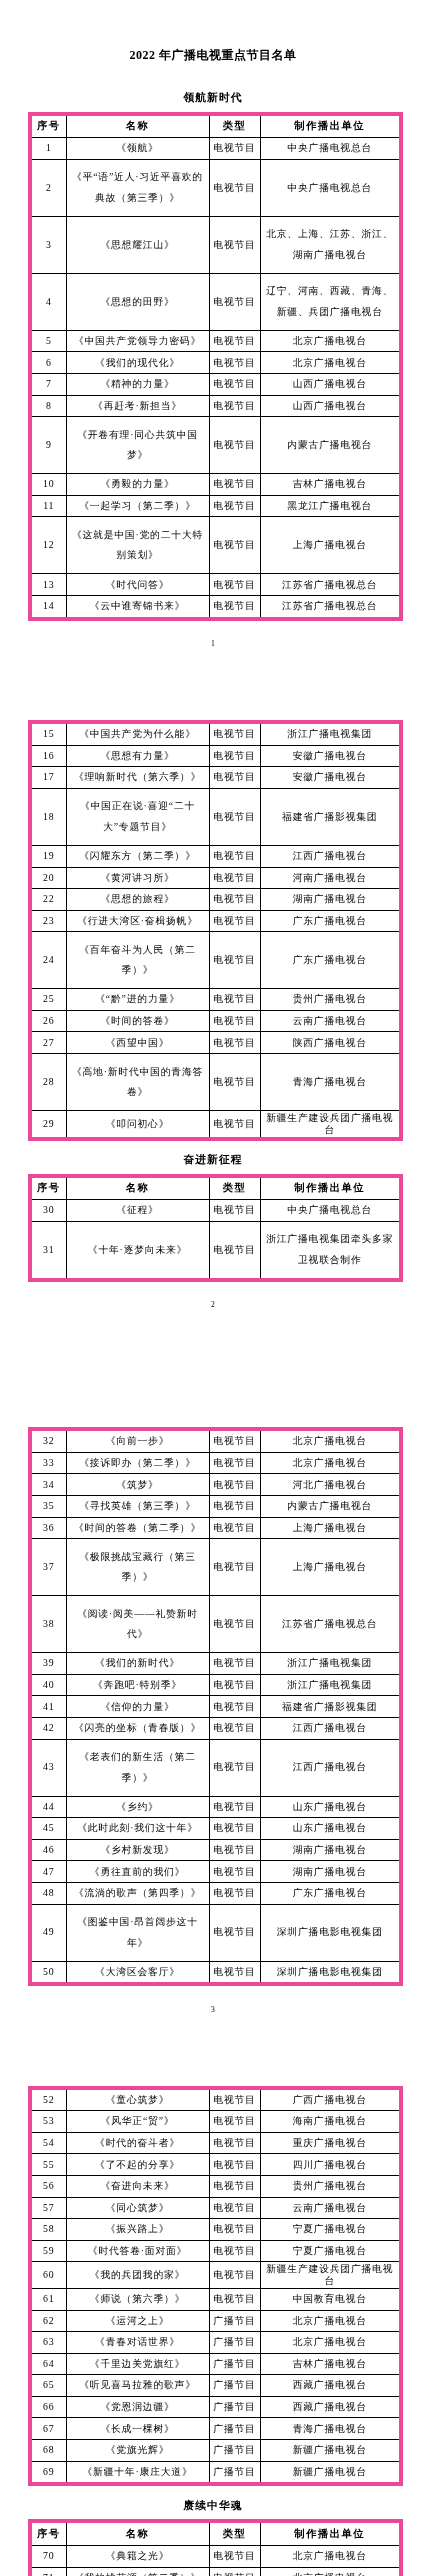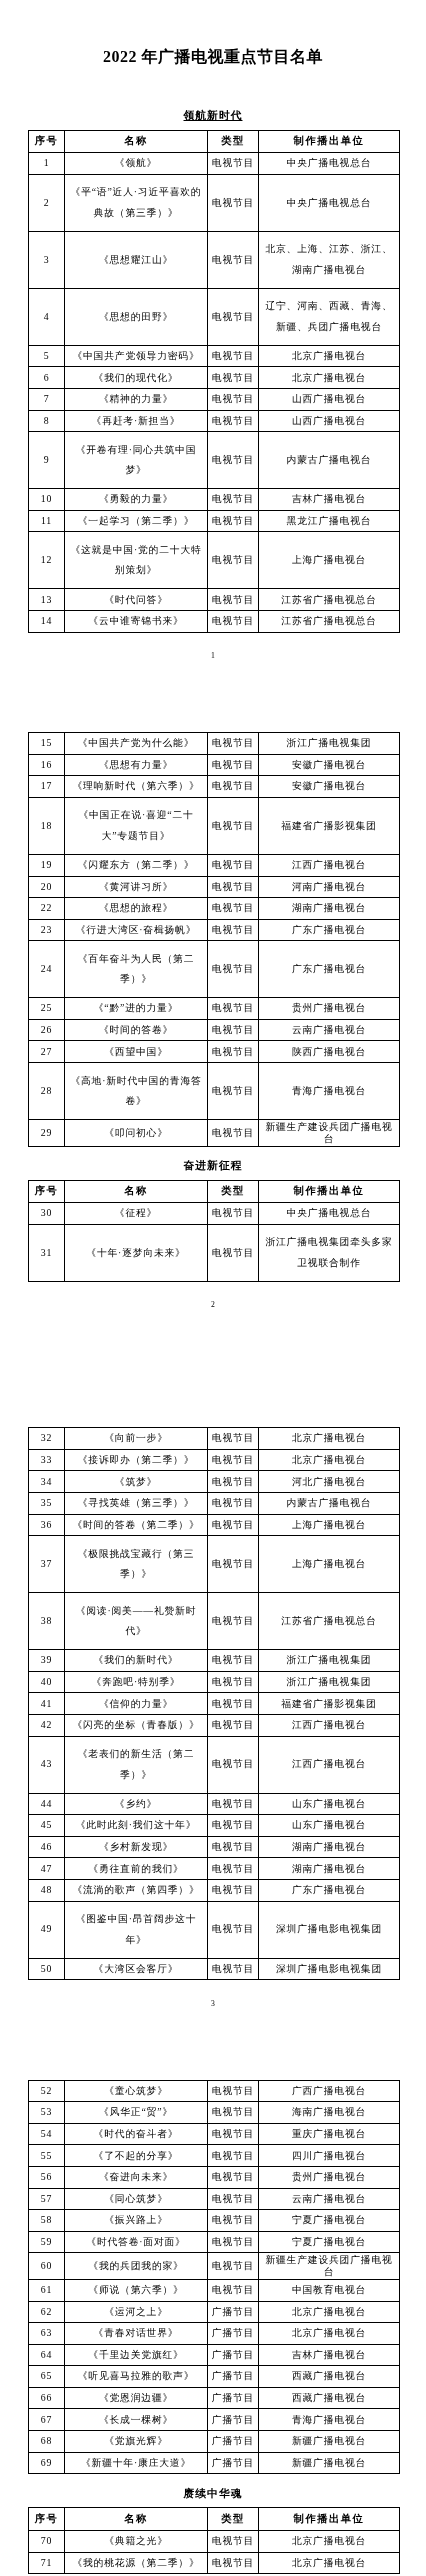--- a/index.html
+++ b/index.html
@@ -12,41 +12,40 @@
     color: #000;
     font-family: "Liberation Serif", "DejaVu Serif", serif;
   }
   .doc {
     width: 426px;
     padding-bottom: 28px;
   }
   .title {
     margin: 47px 0 0 0;
     text-align: center;
-    font-size: 16px;
+    font-size: 12px;
     font-weight: bold;
     letter-spacing: 0.5px;
   }
   .section {
     text-align: center;
     font-size: 10.8px;
     font-weight: bold;
     letter-spacing: 1px;
     margin: 12.4px 0 6.7px 0;
   }
   .section.first {
-    margin-top: 41px;
-    text-decoration: underline;
+    margin-top: 27px;
   }
   table.list {
     border-collapse: collapse;
     table-layout: fixed;
     margin-left: 28px;
     width: 370px;
-    border: 1px solid #ec4899;
+    border: 4px solid #ec4899;
   }
   table.list col.c-no   { width: 36px; }
   table.list col.c-name { width: 143px; }
   table.list col.c-type { width: 51px; }
   table.list col.c-unit { width: 141px; }
   table.list th, table.list td {
     border: 0.5px solid #000;
     text-align: center;
     vertical-align: middle;
     padding: 0.5px 1.5px;

